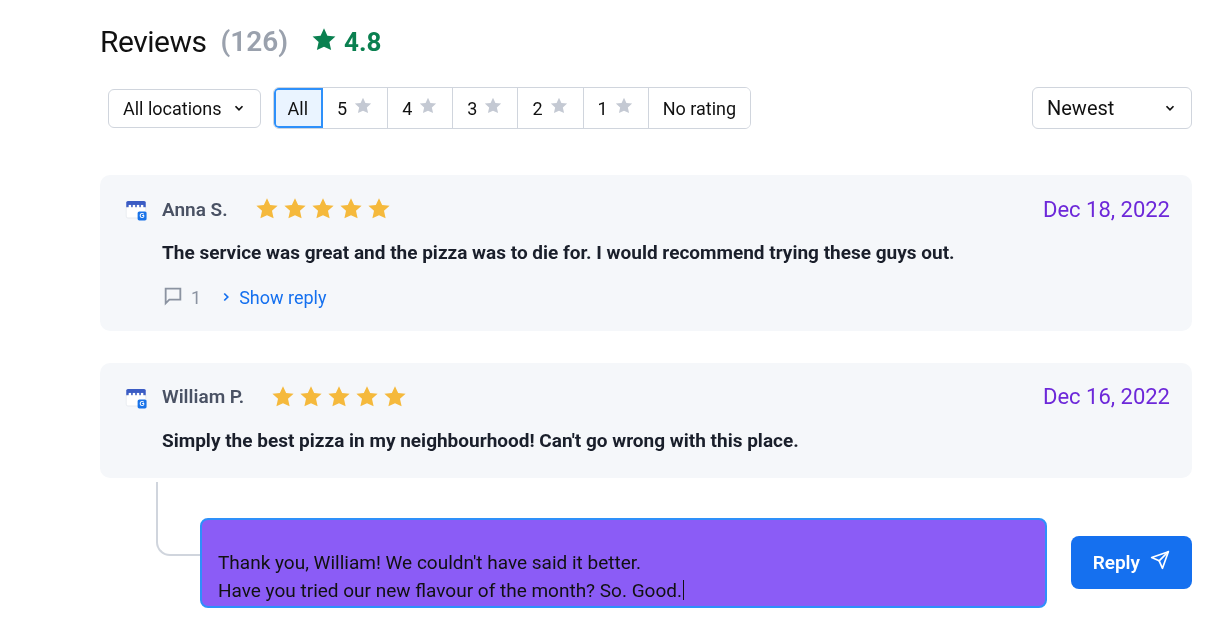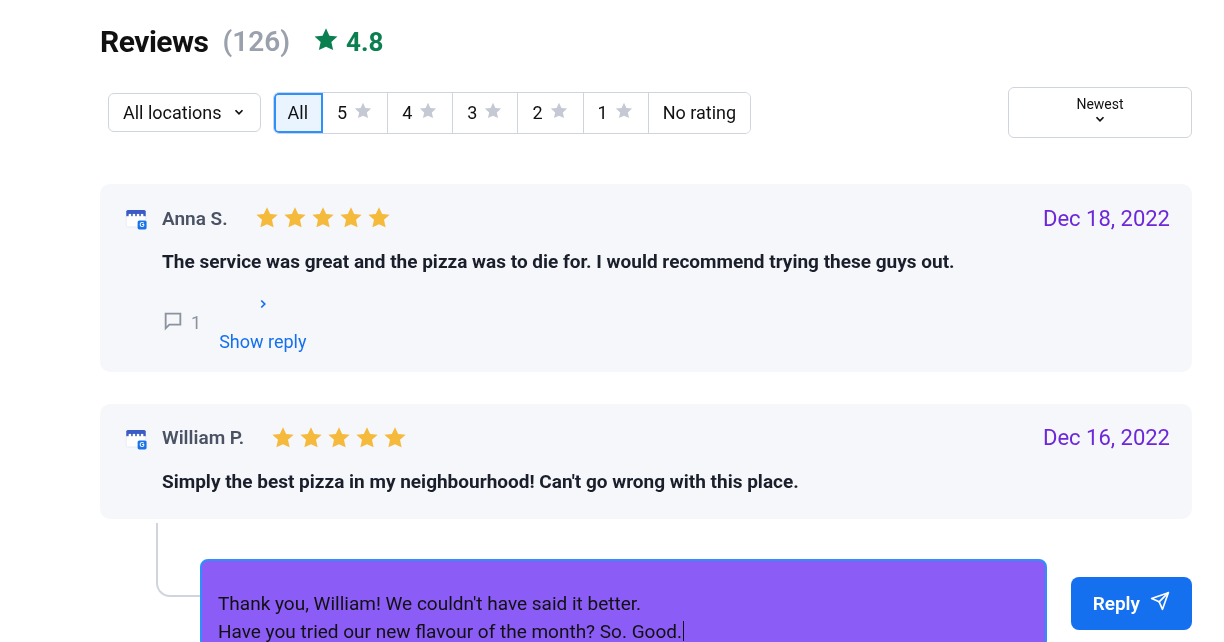--- a/index.html
+++ b/index.html
@@ -18,21 +18,21 @@
 
   
   .header-row {
     display: flex;
     align-items: center;
     gap: 14px;
     margin-bottom: 28px;
   }
   .title {
     font-size: 30px;
-    font-weight: 700;
+    font-weight: 400;
     letter-spacing: -0.5px;
   }
   .count {
     font-size: 28px;
     font-weight: 600;
     color: #9aa1ad;
   }
   .rating-wrap {
     display: flex;
     align-items: center;
@@ -85,28 +85,27 @@
     background: #eaf4ff;
     outline: 2px solid #2e90fa;
     outline-offset: -2px;
     border-radius: 4px 0 0 4px;
   }
   .spacer { flex: 1; }
   .sort-box {
     display: flex;
     align-items: center;
     justify-content: space-between;
-    width: 184px;
+    width: 160px;
     border: 1px solid #d0d5dd;
     border-radius: 6px;
     padding: 8px 14px;
-    font-size: 14px;
+    font-size: 20px;
     cursor: pointer;
     background: #fff;
-    flex-direction: column;
   }
 
   
   .review-card {
     background: #f5f7fa;
     border-radius: 10px;
     padding: 20px 22px 20px 22px;
     margin-bottom: 32px;
     position: relative;
   }
@@ -153,26 +152,25 @@
   .reply-count-wrap {
     display: flex;
     align-items: center;
     gap: 7px;
     color: #8b93a1;
     font-size: 18px;
   }
   .show-reply {
     display: flex;
     align-items: center;
-    gap: 16px;
+    gap: 6px;
     color: #1570ef;
     font-size: 18px;
     cursor: pointer;
     margin-left: 8px;
-    flex-direction: column;
   }
 
   
   .compose-wrap {
     display: flex;
     align-items: stretch;
     gap: 24px;
     margin-left: 100px;
     margin-right: 0;
     margin-top: -2px;

